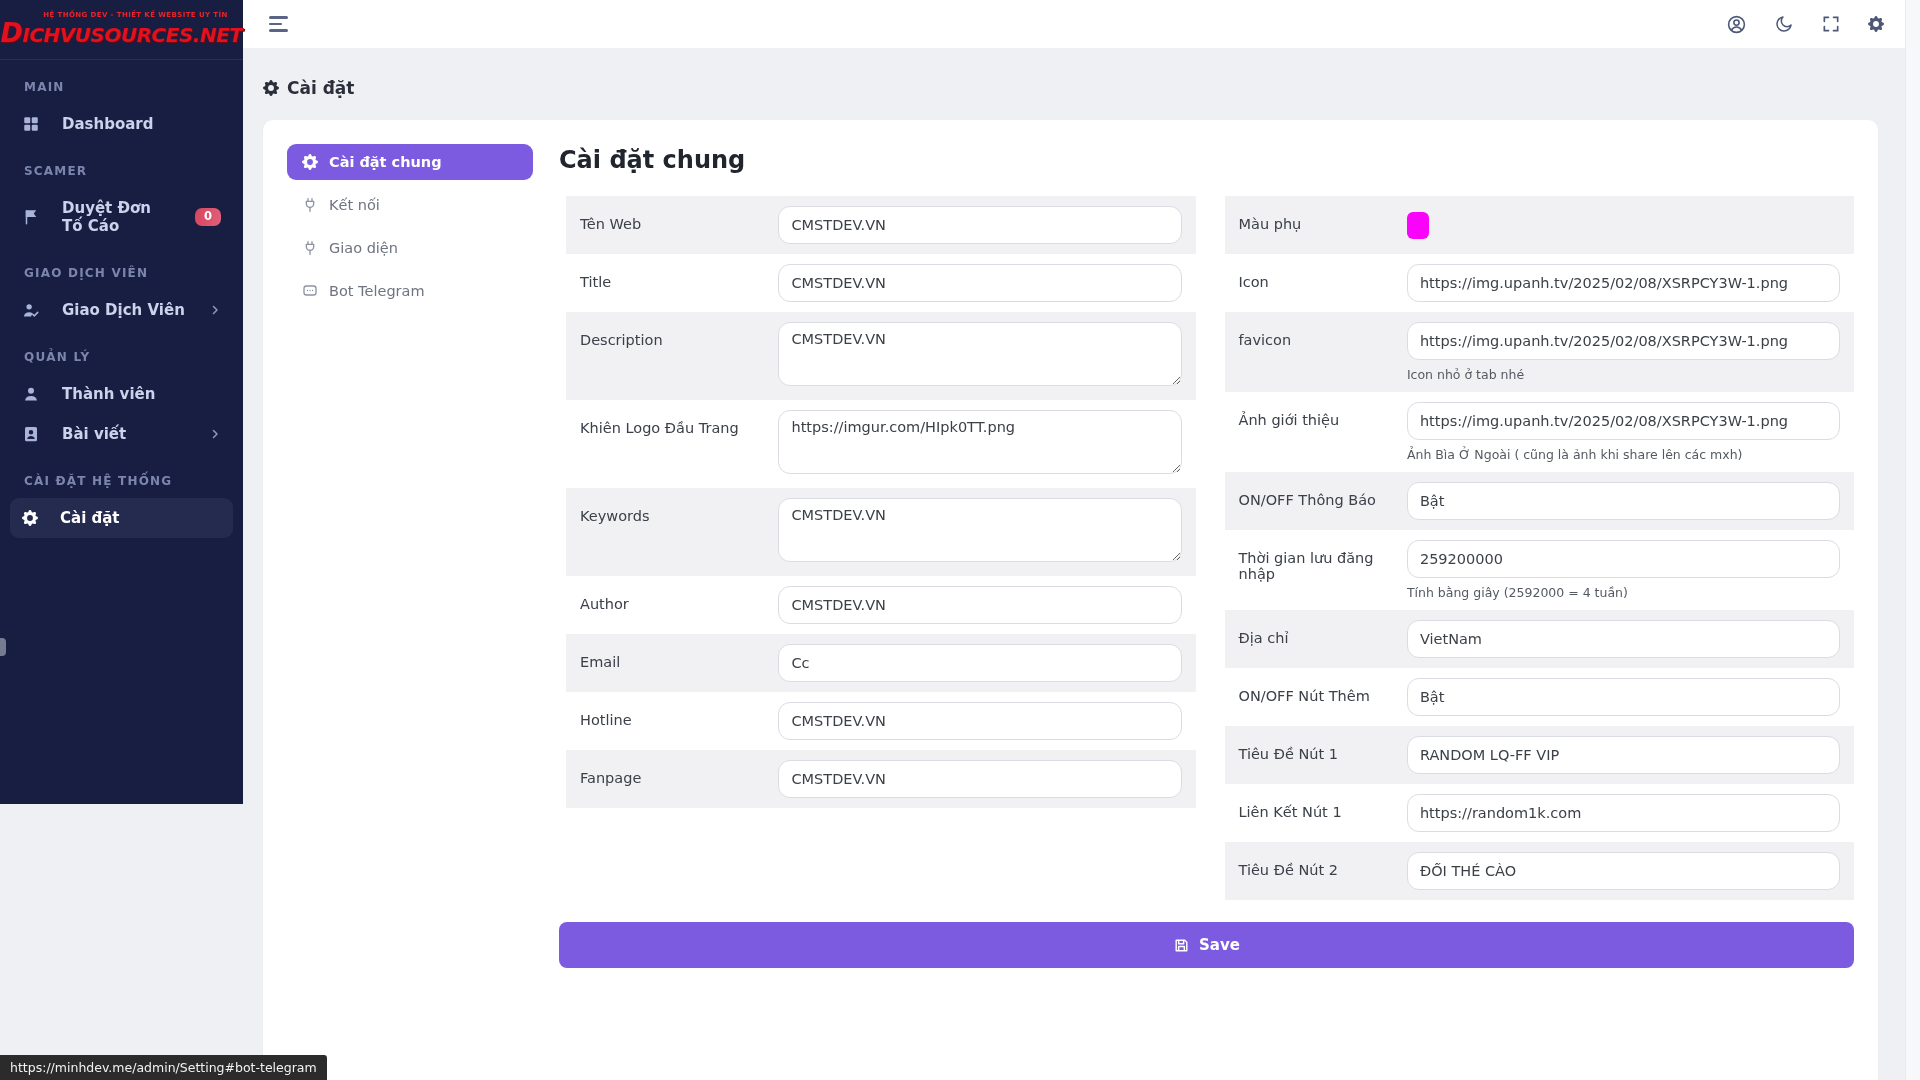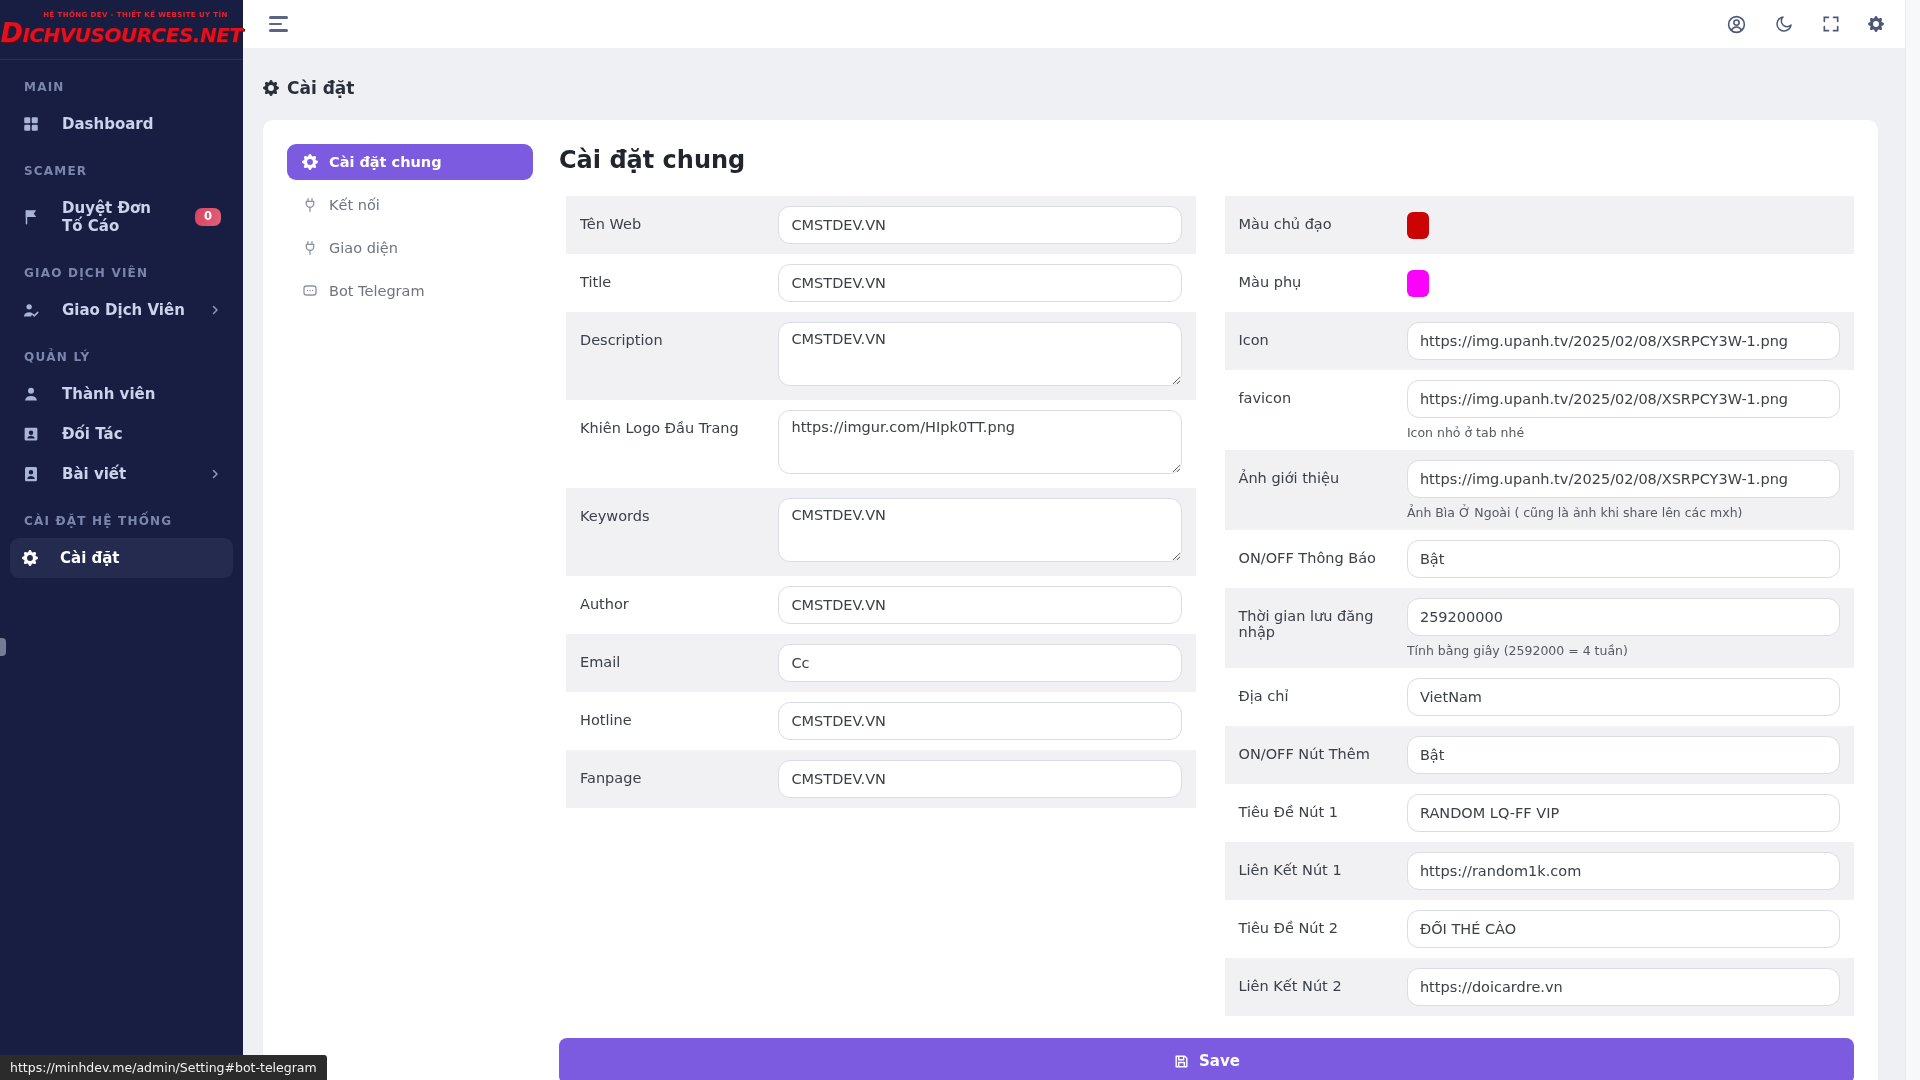--- a/index.html
+++ b/index.html
@@ -1,20 +1,20 @@
 <!DOCTYPE html>
 <html><head>
 <meta charset="utf-8">
 <style>
   * { margin:0; padding:0; box-sizing:border-box; }
   html,body { width:1920px; height:1080px; overflow:hidden; }
   body { font-family:"DejaVu Sans","Liberation Sans",sans-serif; background:#eef0f3; position:relative; }
 
   
-  .sidebar { position:absolute; left:0; top:0; width:243px; height:1080px; background:#171e41; z-index:5; }
+  .sidebar { position:absolute; left:0; top:0; width:243px; height:804px; background:#171e41; z-index:5; }
   .logo-area { height:60px; display:flex; flex-direction:column; align-items:center; justify-content:center; border-bottom:1px solid rgba(255,255,255,.08); cursor:pointer; }
   .logo-tag { font-size:7px; font-weight:bold; color:#e8232b; letter-spacing:.4px; margin-left:28px; }
   .logo-text { font-size:20px; font-weight:bold; font-style:italic; color:#e3101e; letter-spacing:-.5px; line-height:1.05; text-shadow:1px 1px 0 #6e0a10; }
   .logo-text::first-letter { font-size:27px; }
   .sec-label { margin:20px 24px 10px; font-size:12px; font-weight:bold; letter-spacing:1.2px; color:#7c85ad; }
   .nav-item { display:flex; align-items:center; gap:22px; padding:11px 22px; color:#ccd2ec; font-size:15px; font-weight:600; cursor:pointer; text-decoration:none; }
   .nav-item .icn { color:#aab3d8; display:flex; }
   .nav-item.active { margin:4px 10px; padding:11px 12px; background:#242b4e; border-radius:9px; color:#fff; }
   .nav-item.active .icn { color:#fff; }
   .badge { margin-left:auto; background:linear-gradient(100deg,#d8455e,#e0607a); color:#fff; font-size:11.5px; font-weight:bold; padding:3px 9px; border-radius:7px; line-height:1; }
@@ -119,28 +119,20 @@
             <svg width="18" height="18" viewBox="0 0 24 24" fill="currentColor">
               <circle cx="12" cy="7.5" r="4"></circle>
               <path d="M4 20.5c.7-4.2 3.8-6 8-6s7.3 1.8 8 6z"></path>
             </svg>
           </span>
           <span>Thành viên</span>
         </a>
         <a class="nav-item">
           <span class="icn">
             <svg width="18" height="18" viewBox="0 0 24 24" fill="currentColor">
-              <path d="M5 3.5h14a1.5 1.5 0 0 1 1.5 1.5v14a1.5 1.5 0 0 1-1.5 1.5H5A1.5 1.5 0 0 1 3.5 19V5A1.5 1.5 0 0 1 5 3.5zm7 3.7a3 3 0 1 0 0 6 3 3 0 0 0 0-6zm-5 10.8h10c-.5-2.6-2.4-3.8-5-3.8s-4.5 1.2-5 3.8z" fill-rule="evenodd"></path>
-            </svg>
-          </span>
-          <span>Đối Tác</span>
-        </a>
-        <a class="nav-item">
-          <span class="icn">
-            <svg width="18" height="18" viewBox="0 0 24 24" fill="currentColor">
               <path d="M6 2.5h12a2 2 0 0 1 2 2v15a2 2 0 0 1-2 2H6a2 2 0 0 1-2-2v-15a2 2 0 0 1 2-2zm6 4.2a3 3 0 1 0 0 6 3 3 0 0 0 0-6zm-5 11.8h10c-.5-2.6-2.4-3.8-5-3.8s-4.5 1.2-5 3.8z" fill-rule="evenodd"></path>
             </svg>
           </span>
           <span>Bài viết</span>
           <span class="chev">
             <svg width="12" height="12" viewBox="0 0 24 24" fill="none" stroke="currentColor" stroke-width="3" stroke-linecap="round" stroke-linejoin="round">
               <path d="M9 5l7 7-7 7"></path>
             </svg>
           </span>
         </a>
@@ -278,26 +270,20 @@
                   <div class="flabel">Hotline</div>
                   <div class="fctrl"><input class="inp" value="CMSTDEV.VN" style=""></div>
                 </div>
                 <div class="frow">
                   <div class="flabel">Fanpage</div>
                   <div class="fctrl"><input class="inp" value="CMSTDEV.VN" style=""></div>
                 </div>
               </div>
             <div class="ftable right" id="table-right">
                 <div class="frow">
-                  <div class="flabel">Màu chủ đạo</div>
-                  <div class="fctrl color">
-                    <span class="swatch" style="background:#cb0303"></span>
-                  </div>
-                </div>
-                <div class="frow">
                   <div class="flabel">Màu phụ</div>
                   <div class="fctrl color">
                     <span class="swatch" style="background:#fa03fa"></span>
                   </div>
                 </div>
                 <div class="frow">
                   <div class="flabel">Icon</div>
                   <div class="fctrl"><input class="inp" value="https://img.upanh.tv/2025/02/08/XSRPCY3W-1.png" style=""></div>
                 </div>
                 <div class="frow">
@@ -328,24 +314,20 @@
                   <div class="flabel">Tiêu Đề Nút 1</div>
                   <div class="fctrl"><input class="inp" value="RANDOM LQ-FF VIP" style=""></div>
                 </div>
                 <div class="frow">
                   <div class="flabel">Liên Kết Nút 1</div>
                   <div class="fctrl"><input class="inp" value="https://random1k.com" style=""></div>
                 </div>
                 <div class="frow">
                   <div class="flabel">Tiêu Đề Nút 2</div>
                   <div class="fctrl"><input class="inp" value="ĐỔI THẺ CÀO" style=""></div>
-                </div>
-                <div class="frow">
-                  <div class="flabel">Liên Kết Nút 2</div>
-                  <div class="fctrl"><input class="inp" value="https://doicardre.vn" style=""></div>
                 </div>
               </div>
           </div>
           <button class="save-btn">
             <span class="icn" id="save-icon">
                 <svg width="17" height="17" viewBox="0 0 24 24" fill="none" stroke="currentColor" stroke-width="2" stroke-linejoin="round">
                   <path d="M4.5 4.5h12l3 3v12h-15z"></path>
                   <path d="M8 4.5v5h7v-5M8 19.5v-6h8v6"></path>
                 </svg>
               </span>

